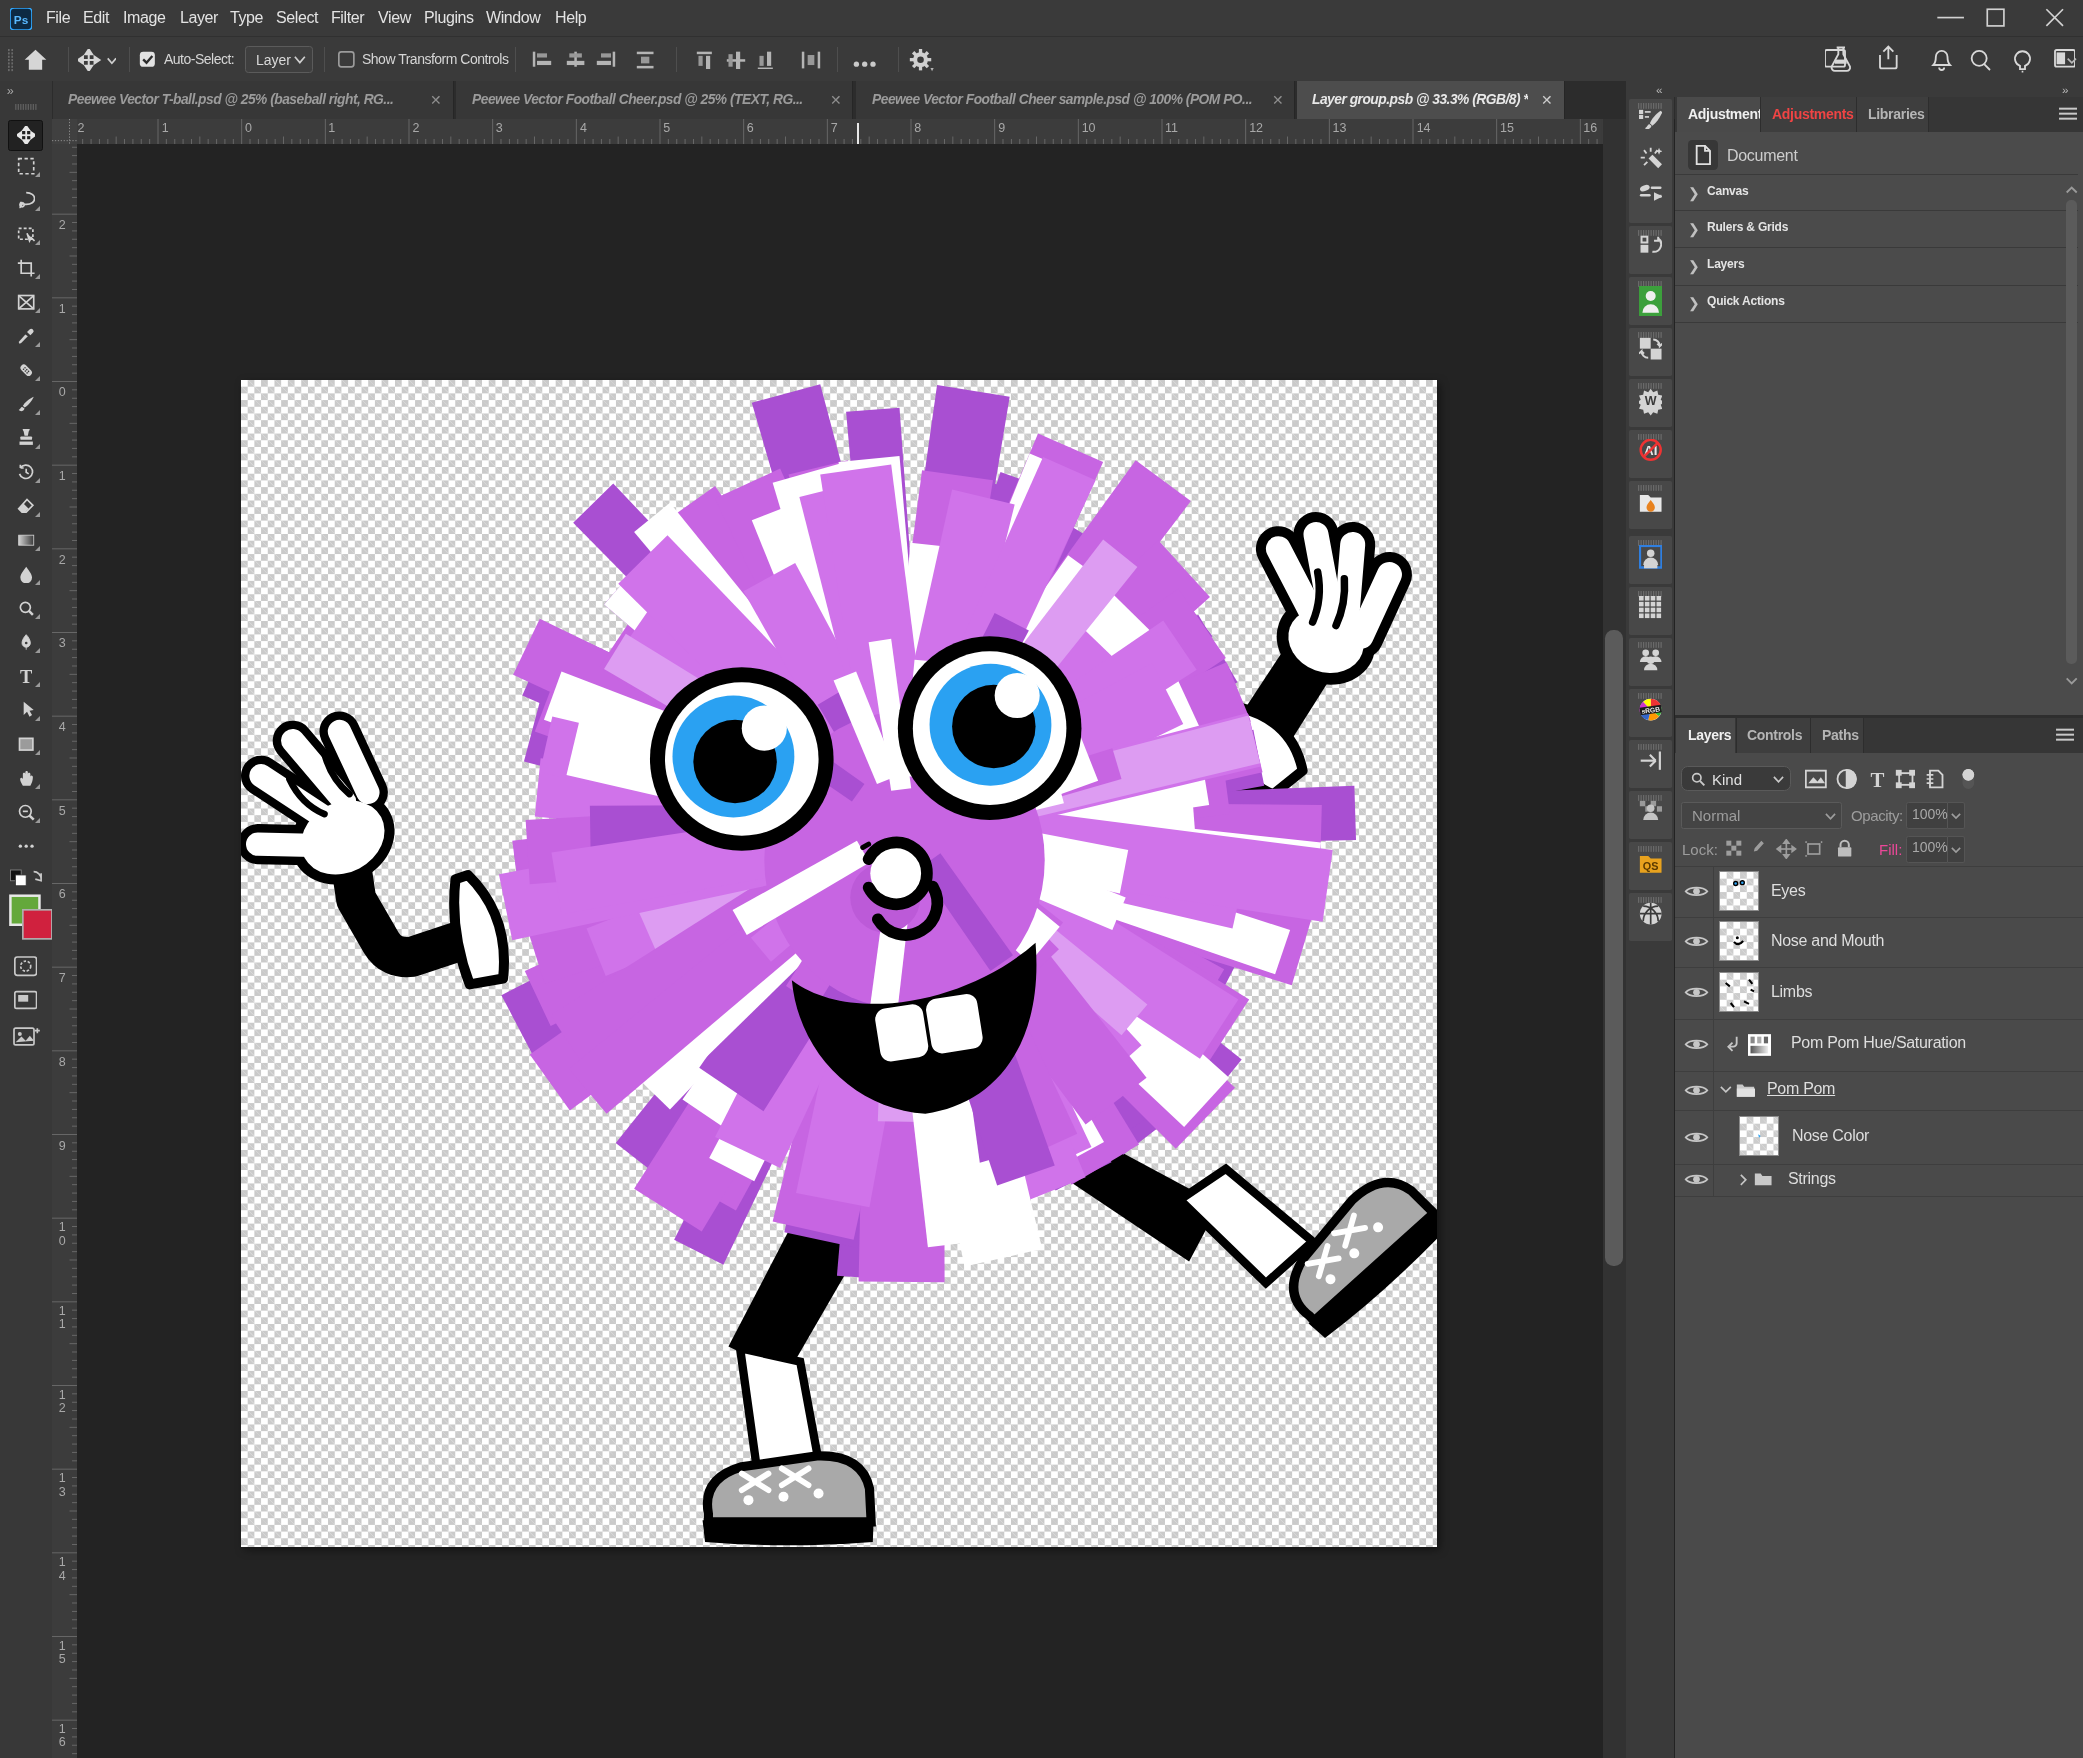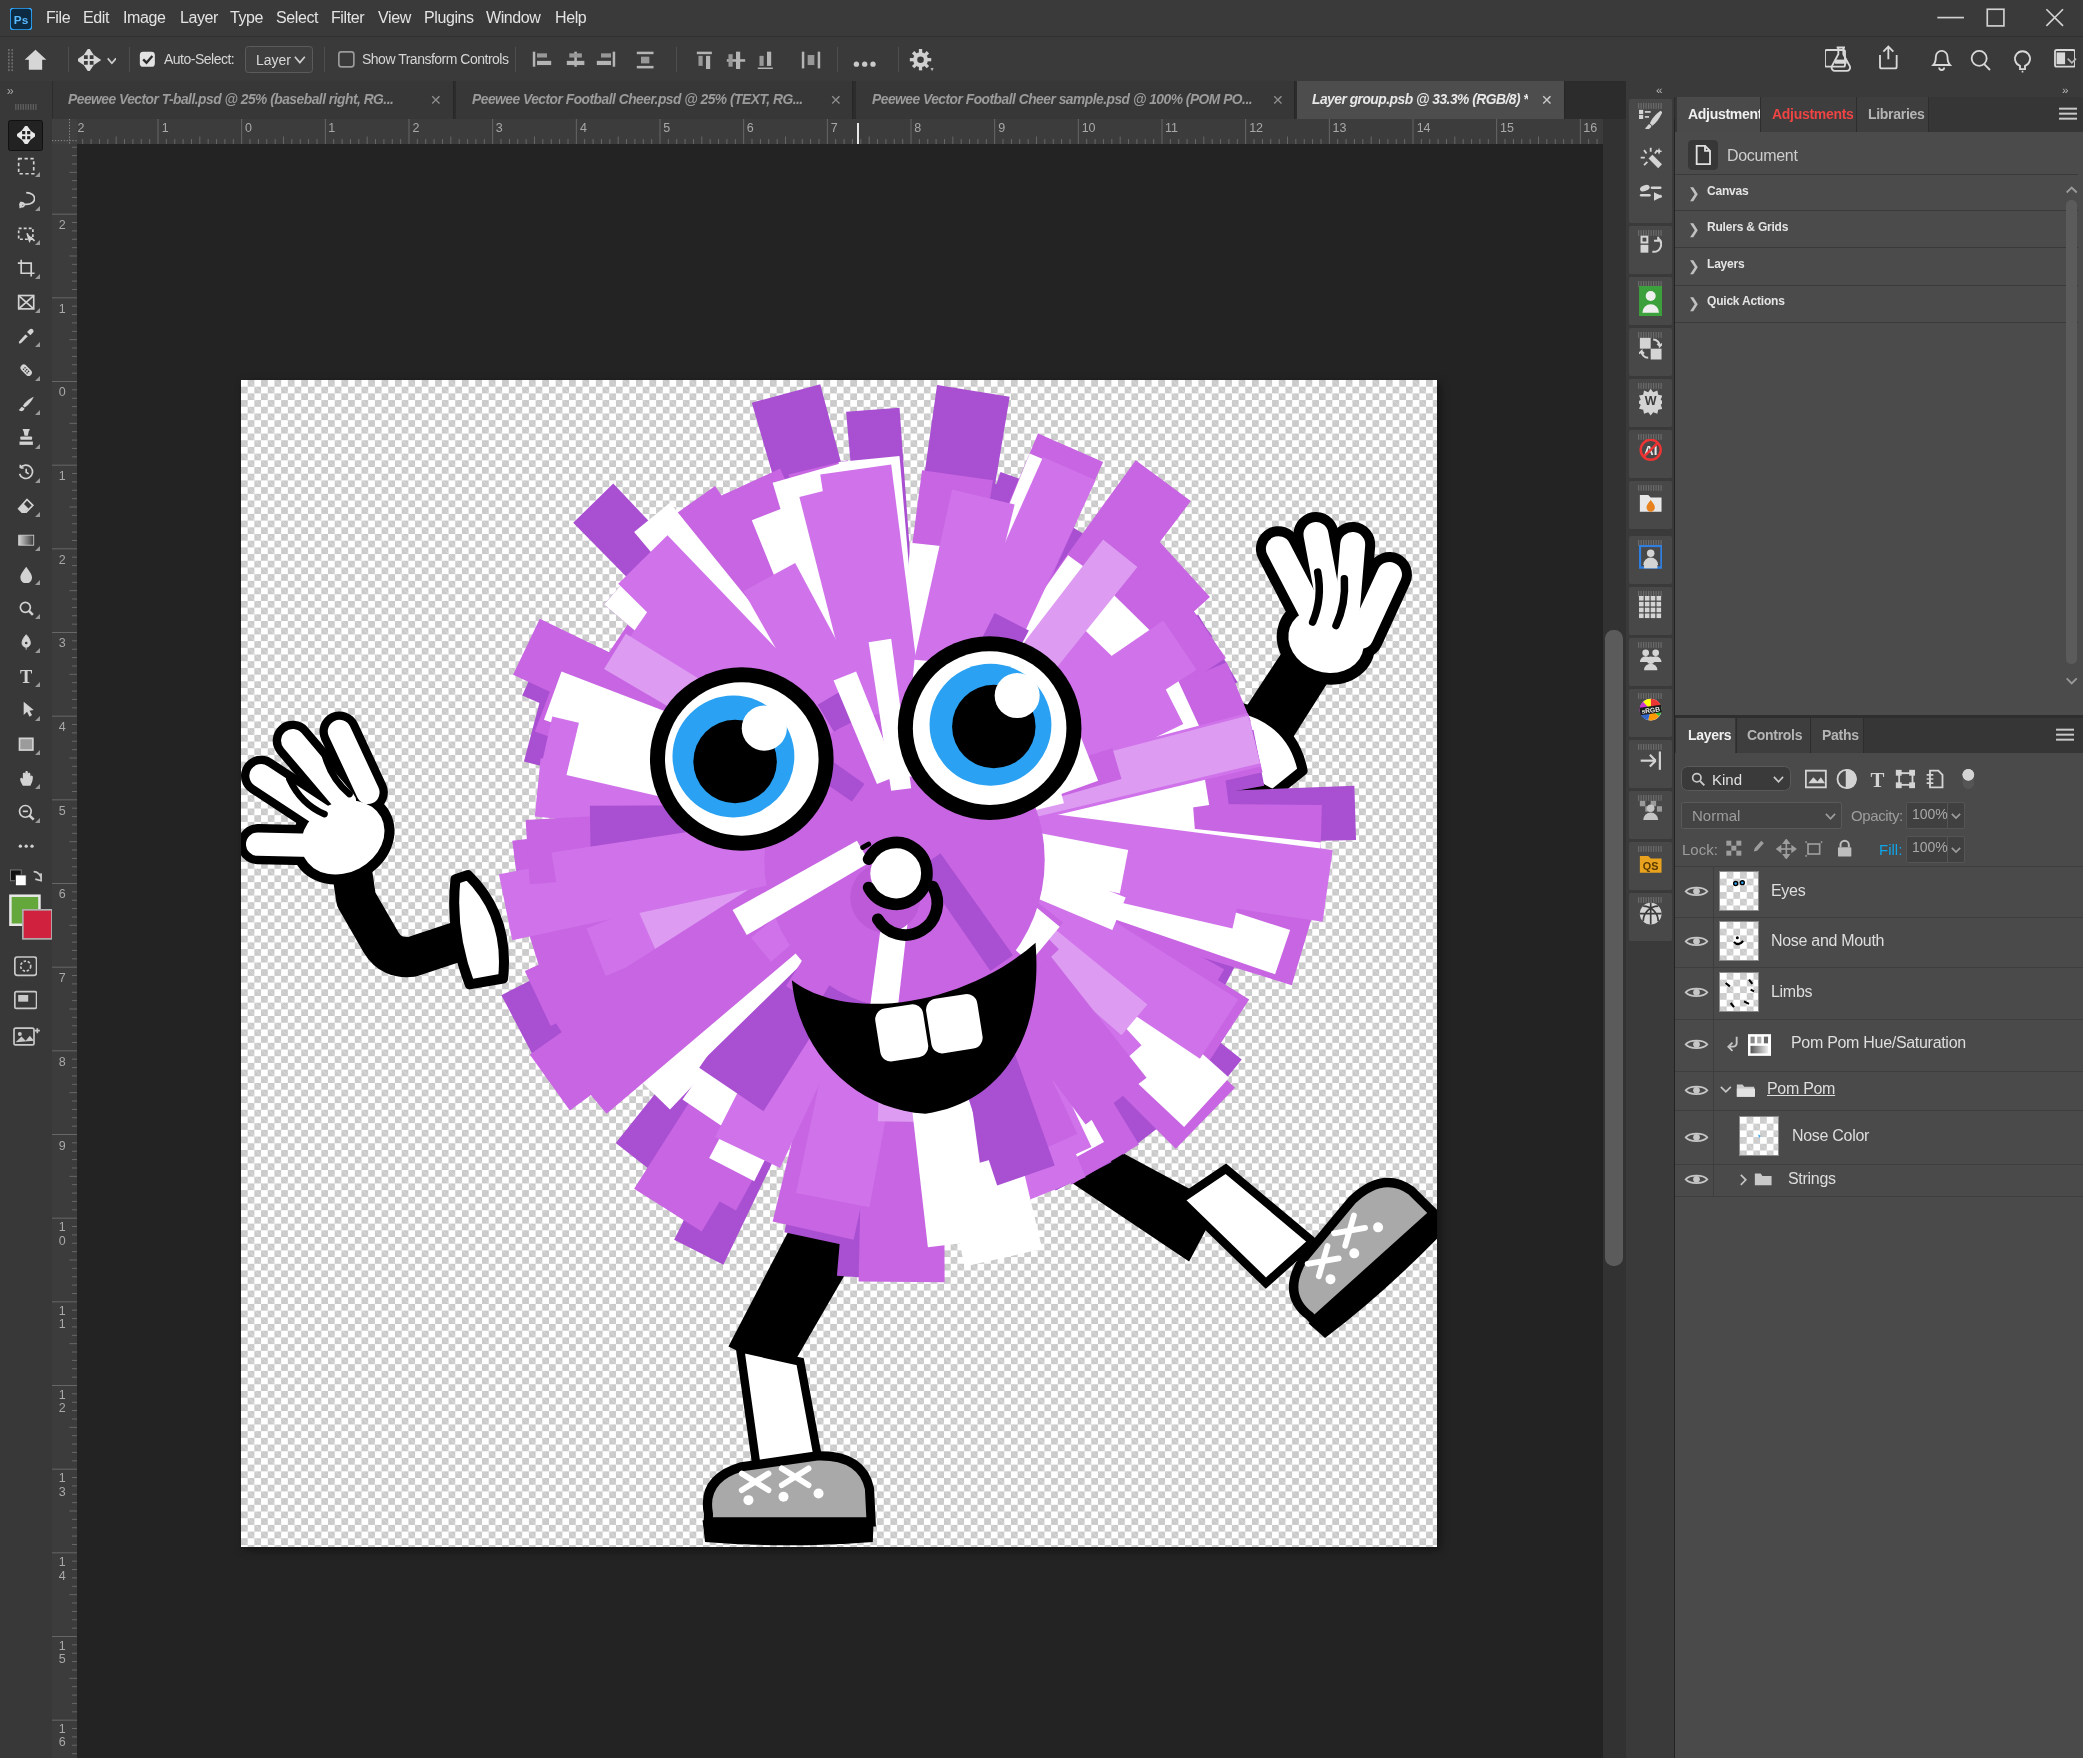--- a/index.html
+++ b/index.html
@@ -1652,21 +1652,21 @@
     </g>
 <g fill="none" stroke="#9d9d9d" stroke-width="2">
       <rect x="98" y="6" width="14" height="12"></rect>
       <path d="M95,3 l4,4 M115,3 l-4,4 M95,21 l4,-4" stroke-dasharray="2 2"></path>
     </g>
 <g fill="#bdbdbd">
       <rect x="134" y="10" width="16" height="11" rx="1"></rect>
       <path d="M137,10 v-3 a5,5 0 0 1 10,0 v3" fill="none" stroke="#bdbdbd" stroke-width="2.4"></path>
     </g>
 </svg>
-<div class="abs" style="left:1879px;top:841px;font-size:15px;color:#0ea5e9">Fill:</div>
+<div class="abs" style="left:1879px;top:841px;font-size:15px;color:#ec4899">Fill:</div>
 <div class="abs" style="left:1906px;top:836px;width:42px;height:27px;background:#404040;border:0.8px solid #555;border-radius:2.5px 0 0 2.5px"></div>
 <div class="abs" style="left:1912px;top:839px;font-size:14px;color:#a8a8a8">100%</div>
 <div class="abs" style="left:1948px;top:836px;width:16.7px;height:27px;background:#404040;border:0.8px solid #555;border-left:none;border-radius:0 2.5px 2.5px 0"></div>
 <svg class="abs" style="left:1951px;top:847px" width="10" height="6.7" viewBox="0 0 12 8">
     <path d="M1,1 l5,5 5,-5" fill="none" stroke="#9d9d9d" stroke-width="2"></path>
   </svg>
 <div class="abs" style="left:1675px;top:866px;width:409px;height:0.8px;background:#3e3e3e"></div>
 <div class="abs" style="left:1713px;top:867px;width:0.8px;height:329px;background:#3e3e3e"></div>
 <svg class="abs" style="left:1684px;top:883px" width="25" height="16.7" viewBox="0 0 30 20">
     <path d="M2,10 C7,4 23,4 28,10 C23,16 7,16 2,10 Z" fill="none" stroke="#c6c6c6" stroke-width="2"></path>

